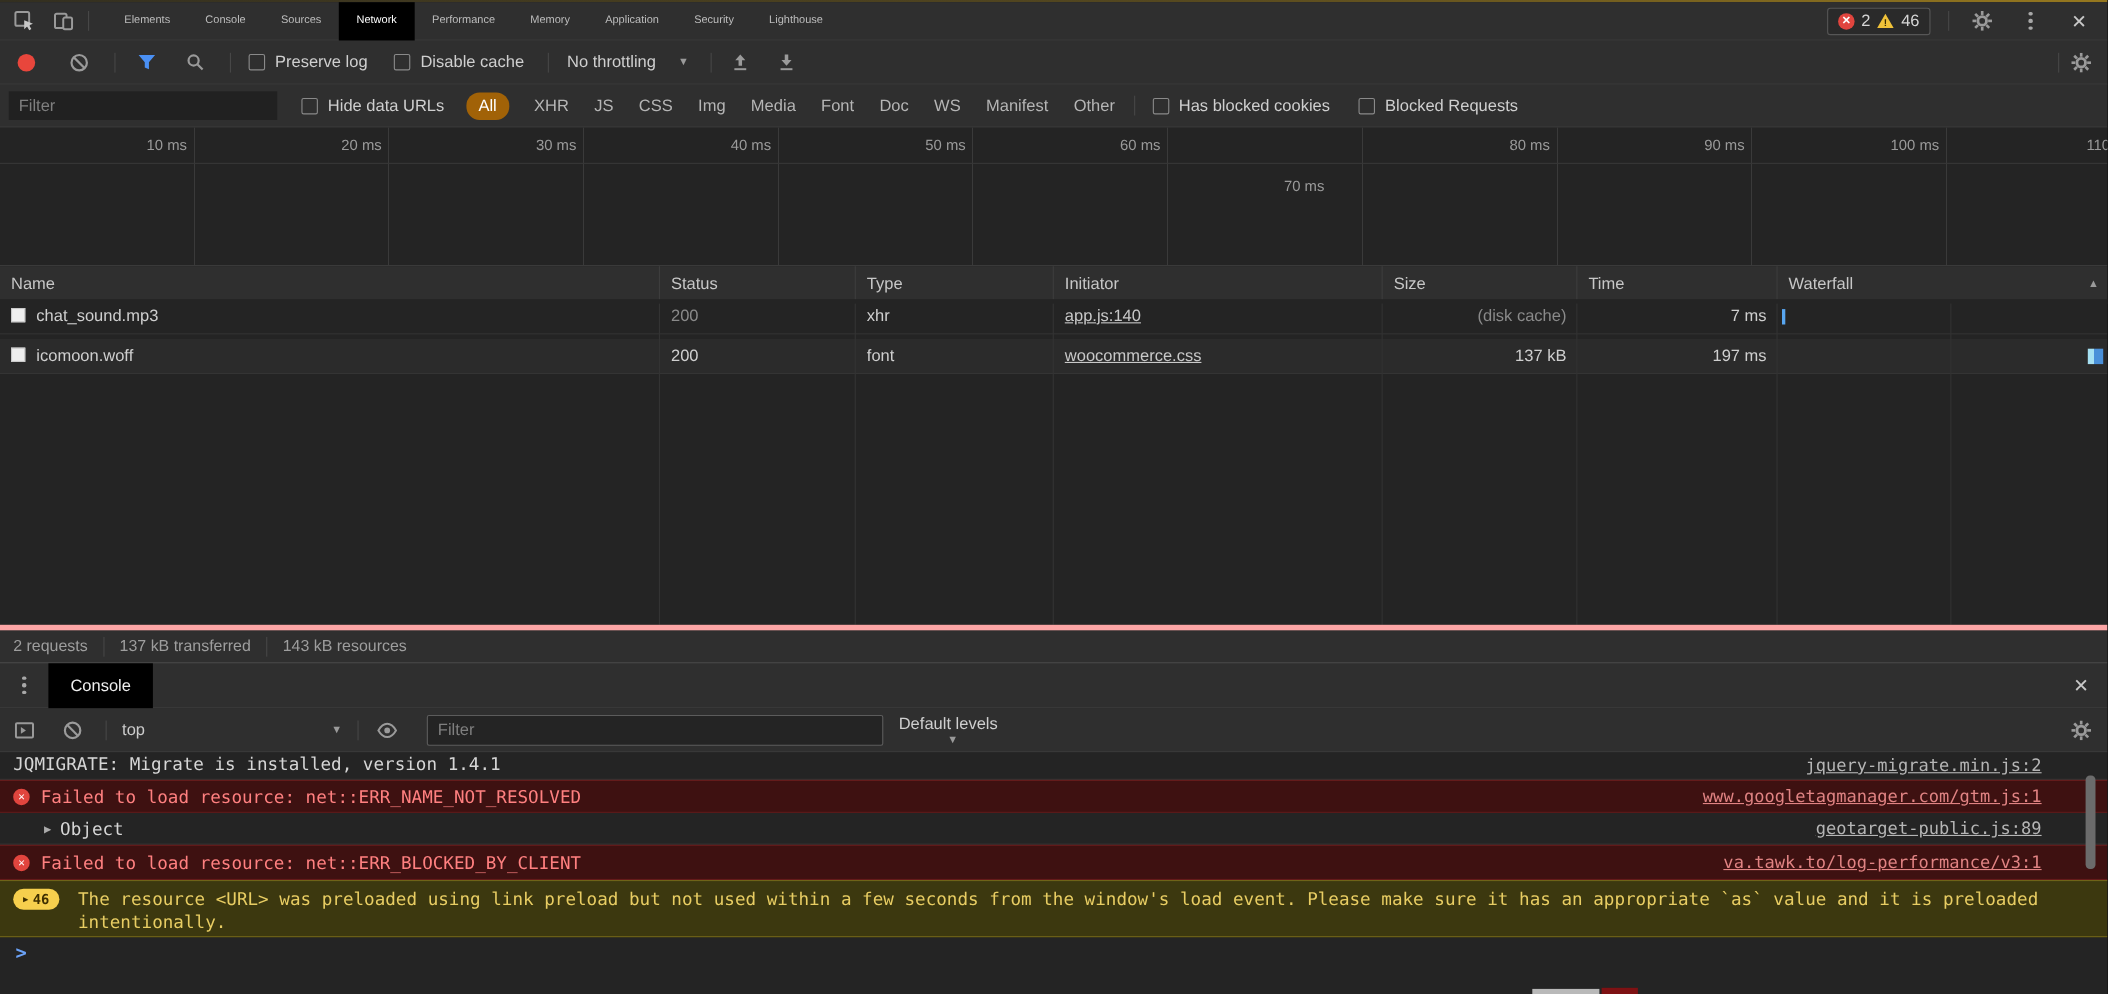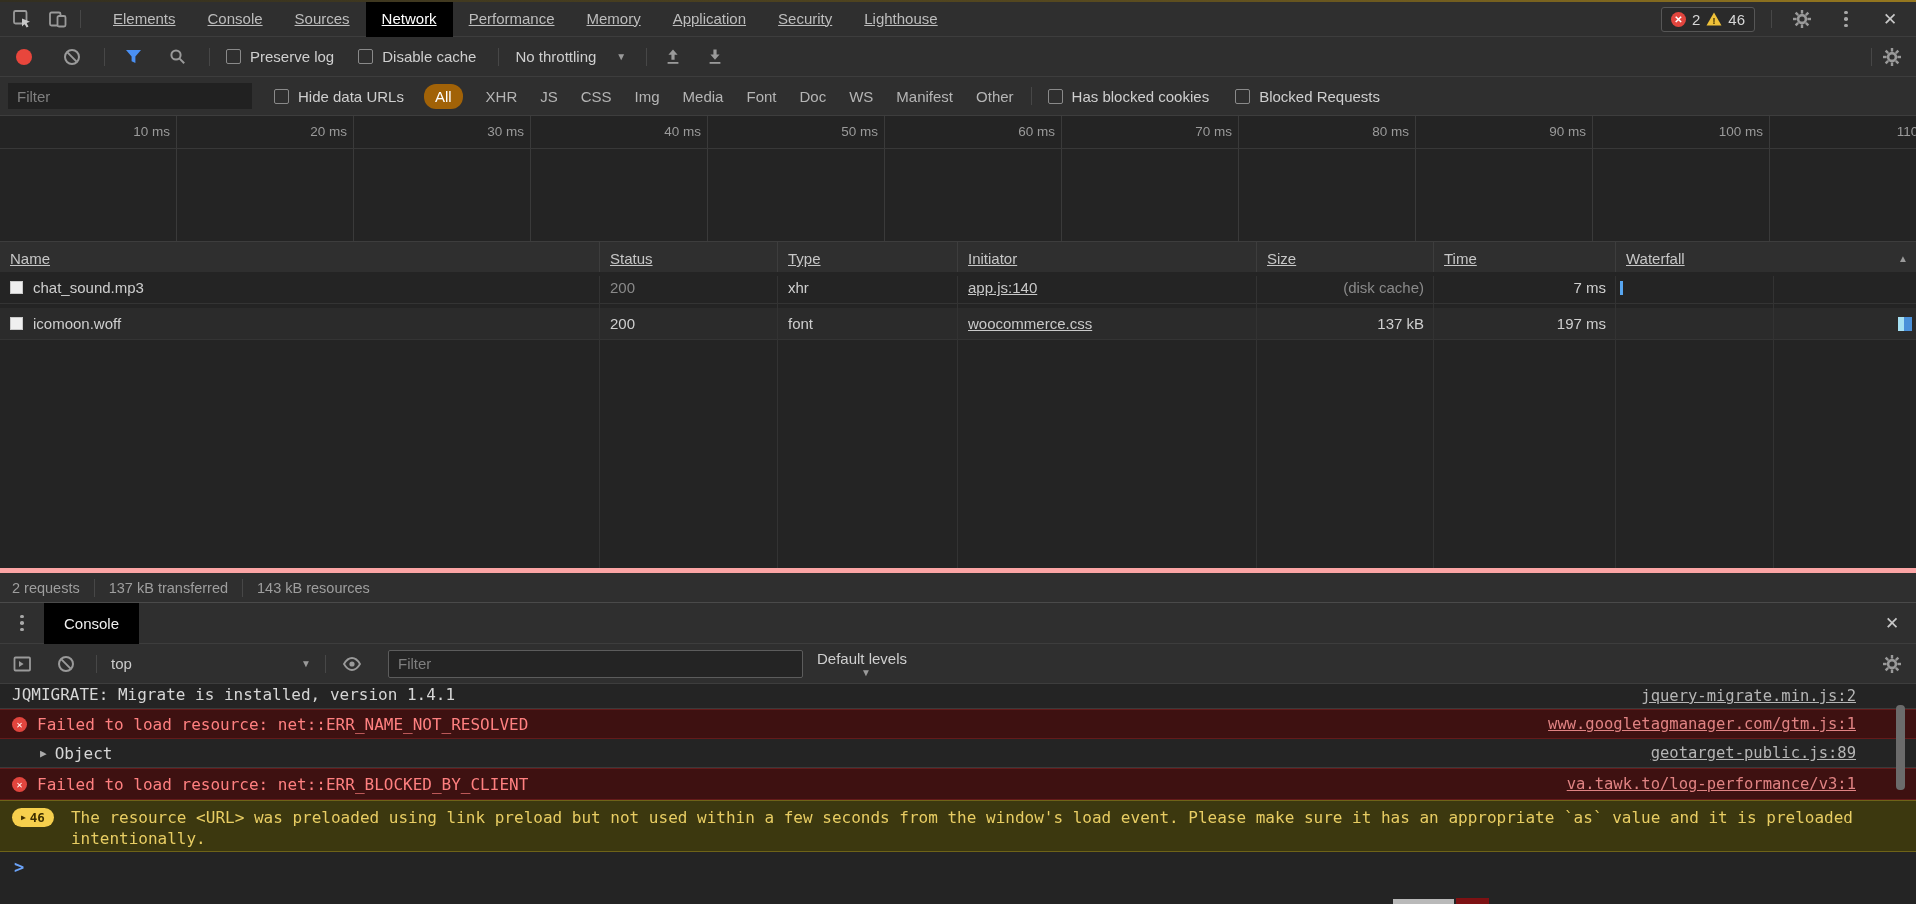--- a/index.html
+++ b/index.html
@@ -17,21 +17,21 @@
 
   
   .topline { top:0; left:0; width:1916px; height:2px;
     background: linear-gradient(to right,#332f20,#55481f 55%,#96781f); }
 
   
   .tabbar { top:2px; left:0; width:1916px; height:35px; background:#2f2f2f;
     border-bottom:1px solid #3d3d3d; display:flex; align-items:center; }
   .tabbar .lead { padding-left:8px; gap:8px; }
   .tabs { display:flex; height:35px; margin-left:16px; }
-  .tab { padding:0 16px; line-height:34px; color:#bdbdbd; font-size:15px; white-space:nowrap;text-decoration:underline; }
+  .tab { padding:0 16px; line-height:34px; color:#bdbdbd; font-size:10px; white-space:nowrap; }
   .tab.active { background:#000; color:#fff; }
   .tab-right { margin-left:auto; display:flex; align-items:center; gap:16px; padding-right:12px; }
   .count-badge { display:flex; align-items:center; gap:6px; border:1px solid #565656;
     background:#2a2a2a; border-radius:3px; padding:3px 9px; }
   .err-circle { width:15px; height:15px; border-radius:50%; background:#e1453e; color:#fff;
     font-size:10px; line-height:15px; text-align:center; font-weight:bold; }
   .kebab { display:flex; flex-direction:column; gap:3px; align-items:center; width:16px; }
   .kebab i { width:3.5px; height:3.5px; border-radius:50%; background:#a8a8a8; }
   .x-btn { color:#c8c8c8; font-size:17px; line-height:17px; }
 
@@ -59,21 +59,21 @@
   .ruler { top:116px; left:0; width:1916px; height:126px; background:#242424;
     border-bottom:1px solid #3d3d3d;
     background-image: repeating-linear-gradient(to right, transparent 0px, transparent 176px, #3a3a3a 176px, #3a3a3a 177px); }
   .ruler-label { position:absolute; top:0; height:32px; line-height:32px; width:78px;
     text-align:right; font-size:13.5px; color:#9a9a9a; overflow:hidden; white-space:nowrap; }
   .ruler-band { position:absolute; top:32px; left:0; right:0; bottom:0; border-top:1px solid #383838; }
 
   
   .thead { top:242px; left:0; width:1916px; height:34px; background:#2f2f2f;
     border-bottom:1px solid #3d3d3d; display:flex; font-size:15px; color:#c7c7c7; }
-  .th { line-height:33px; padding-left:10px; border-right:1px solid #3d3d3d; position:relative; white-space:nowrap;text-decoration:underline; }
+  .th { line-height:33px; padding-left:10px; border-right:1px solid #3d3d3d; position:relative; white-space:nowrap; }
   .c-name{width:600px;} .c-status{width:178px;} .c-type{width:180px;} .c-init{width:299px;}
   .c-size{width:177px;} .c-time{width:182px;} .c-wf{flex:1; border-right:none;}
   .sort-tri { position:absolute; right:8px; top:0; color:#9a9a9a; font-size:10px; }
   .row { position:absolute; left:0; width:1916px; height:32px; display:flex; font-size:15px;
     border-bottom:1px solid #343434; }
   .row .cell { line-height:31px; padding-left:10px; overflow:hidden; white-space:nowrap; position:relative; }
   .cell.num { text-align:right; padding-right:10px; padding-left:0; }
   .row-1 { top:272px; background:#242424; }
   .row-2 { top:308px; background:#2b2b2b; }
   .file-sq { display:inline-block; width:13px; height:13px; background:#efefef;
@@ -319,21 +319,21 @@
     </div>
   </div>
 
   <div class="abs ruler">
     <div class="ruler-label" style="left:92px;">10 ms</div>
     <div class="ruler-label" style="left:269px;">20 ms</div>
     <div class="ruler-label" style="left:446px;">30 ms</div>
     <div class="ruler-label" style="left:623px;">40 ms</div>
     <div class="ruler-label" style="left:800px;">50 ms</div>
     <div class="ruler-label" style="left:977px;">60 ms</div>
-    <div class="ruler-label" style="left:1154px;">70 ms</div>
+    <div class="ruler-label" style="left:1126px;margin-top:38px;">70 ms</div>
     <div class="ruler-label" style="left:1331px;">80 ms</div>
     <div class="ruler-label" style="left:1508px;">90 ms</div>
     <div class="ruler-label" style="left:1685px;">100 ms</div>
     <div class="ruler-label" style="left:1862px;">110 ms</div>
     <div class="ruler-band"></div>
   </div>
 
   <div class="abs thead">
     <div class="th c-name">Name</div>
     <div class="th c-status">Status</div>

